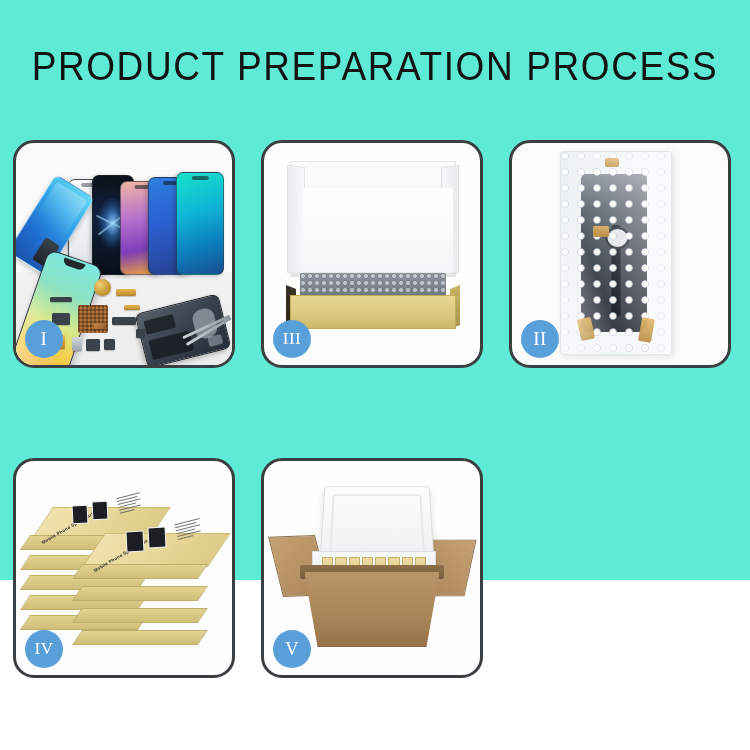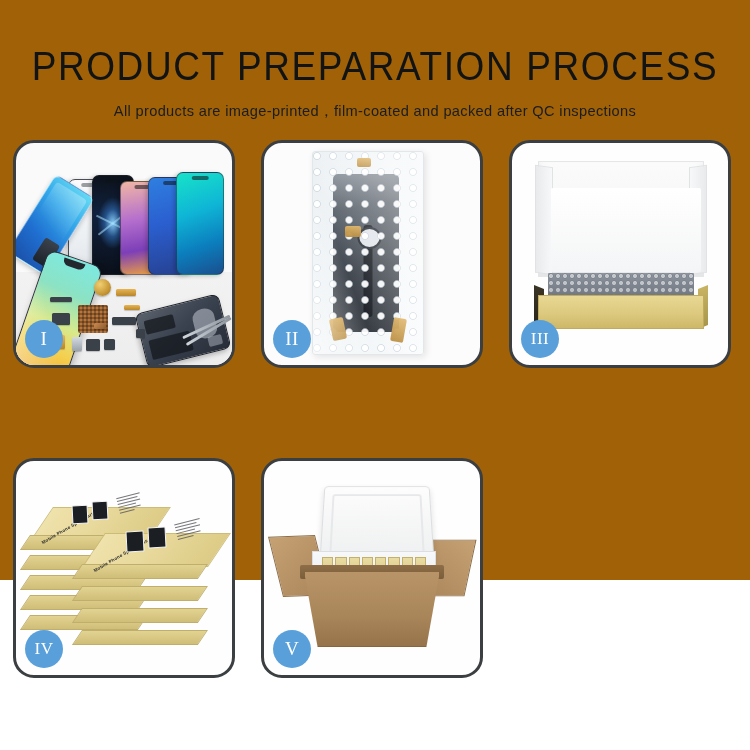--- a/index.html
+++ b/index.html
@@ -4,21 +4,21 @@
 <style>
   * { box-sizing: border-box; margin: 0; padding: 0; }
 
   html, body {
     width: 750px; height: 750px;
     background: #ffffff;
     font-family: "Liberation Sans", sans-serif;
     overflow: hidden;
   }
 
-  .page { position: relative; width: 750px; height: 580px; background: #a16207; }
+  .page { position: relative; width: 750px; height: 580px; background: #5eead4; }
 
   
   .header { position: absolute; left: 0; top: 0; width: 750px; text-align: center; }
   .title {
     font-family: "Liberation Sans", sans-serif;
     font-size: 37px;
     font-weight: 400;
     letter-spacing: 1.6px;
     color: #111315;
     line-height: 1;
@@ -410,21 +410,20 @@
 
   .subtitle, .title { user-select: text; }
 </style>
 </head>
 <body>
 
 <div class="page">
 
   <div class="header">
     <div class="title">PRODUCT PREPARATION PROCESS</div>
-    <div class="subtitle">All products are image-printed，film-coated and packed after QC inspections</div>
   </div>
 
   <div class="grid">
 
     <div class="panel p1">
       <div class="stage">
         <div class="floor"></div>
 
         <div class="fan">
           <div class="ph ph5"></div>
@@ -469,51 +468,51 @@
           <div class="pt" style="left:36px;top:56px;width:14px;height:12px;"></div>
           <div class="pt" style="left:54px;top:56px;width:11px;height:11px;"></div>
           <div class="pt gold" style="left:6px;top:52px;width:9px;height:14px;"></div>
           <div class="pt" style="left:86px;top:46px;width:9px;height:9px;"></div>
           <div class="pt copper" style="left:44px;top:40px;width:12px;height:6px;"></div>
         </div>
       </div>
       <div class="badge">I</div>
     </div>
 
-    <div class="panel p2">
-      <div class="stage">
-        <div class="bag">
-          <div class="insidepart"></div>
-          <div class="flexcable"></div>
-          <div class="bubbles"></div>
-          <div class="tape tp1"></div>
-          <div class="tape tp2"></div>
-          <div class="tape tp3"></div>
-          <div class="tape tp4"></div>
-          <div class="bagsheen"></div>
-        </div>
-      </div>
-      <div class="badge">II</div>
-    </div>
-
     <div class="panel p3">
       <div class="stage">
         <div class="flatbox">
           <div class="fb-lid">
             <div class="flapL"></div>
               <div class="flapR"></div>
             <div class="fb-foam"></div>
           </div>
           <div class="fb-fill"></div>
           <div class="fb-sideL"></div>
           <div class="fb-sideR"></div>
           <div class="fb-front"></div>
         </div>
       </div>
       <div class="badge w3">III</div>
+    </div>
+
+    <div class="panel p2">
+      <div class="stage">
+        <div class="bag">
+          <div class="insidepart"></div>
+          <div class="flexcable"></div>
+          <div class="bubbles"></div>
+          <div class="tape tp1"></div>
+          <div class="tape tp2"></div>
+          <div class="tape tp3"></div>
+          <div class="tape tp4"></div>
+          <div class="bagsheen"></div>
+        </div>
+      </div>
+      <div class="badge">II</div>
     </div>
 
     <div class="panel p4">
       <div class="stage">
         <div class="stack">
 
           <div class="sbox" style="left:6px; top:28px; width:118px; height:34px;">
             <div class="top"></div>
           </div>
           <div class="sbox" style="left:6px; top:56px; width:118px; height:15px;">

